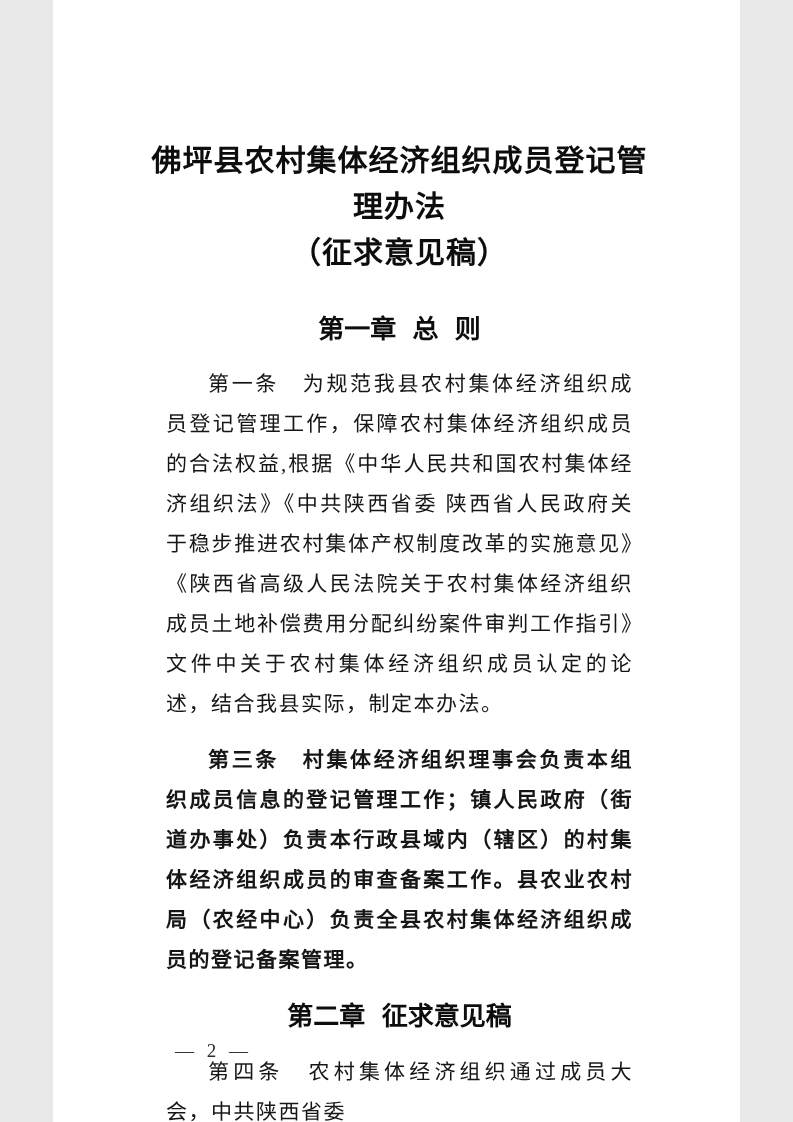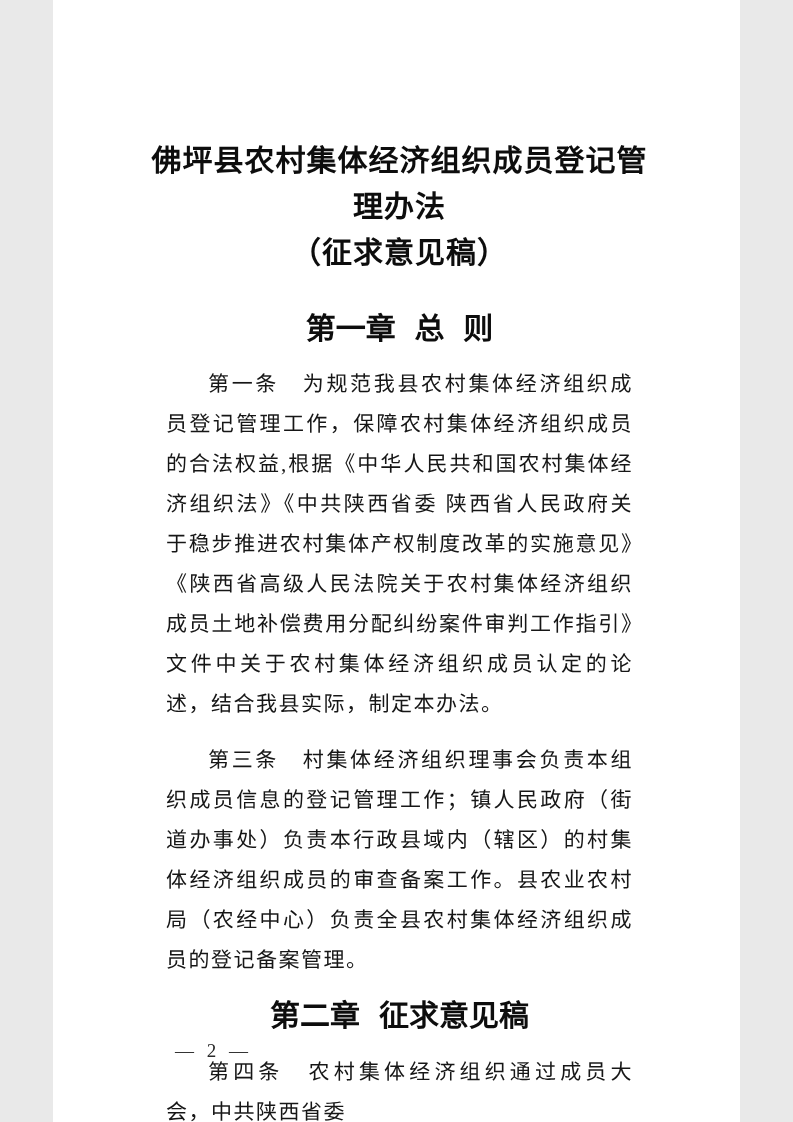--- a/index.html
+++ b/index.html
@@ -25,21 +25,21 @@
     font-weight: bold;
     font-size: 30px;
     line-height: 46px;
     text-align: center;
     letter-spacing: 1px;
     color: #0d0d0d;
   }
   .chapter-heading {
     font-family: "Liberation Sans", "DejaVu Sans", sans-serif;
     font-weight: bold;
-    font-size: 30px;
+    font-size: 26px;
     line-height: 40px;
     text-align: center;
     word-spacing: 0.35em;
     color: #0d0d0d;
   }
   .chapter-heading.first {
     margin-top: 34px;
     line-height: 38px;
   }
   .body-para {
@@ -47,20 +47,21 @@
     font-size: 21px;
     line-height: 40px;
     letter-spacing: 1.5px;
     text-align: justify;
     text-align-last: left;
     text-indent: 2em;
     color: #161616;
   }
   .body-para.para-gap {
     margin-top: 9px;
+    font-weight: bold;
   }
   .page-footer {
     position: absolute;
     left: 122px;
     top: 1040px;
     font-family: "Liberation Serif", "DejaVu Serif", serif;
     font-size: 19px;
     letter-spacing: 4px;
     color: #2a2a2a;
   }

